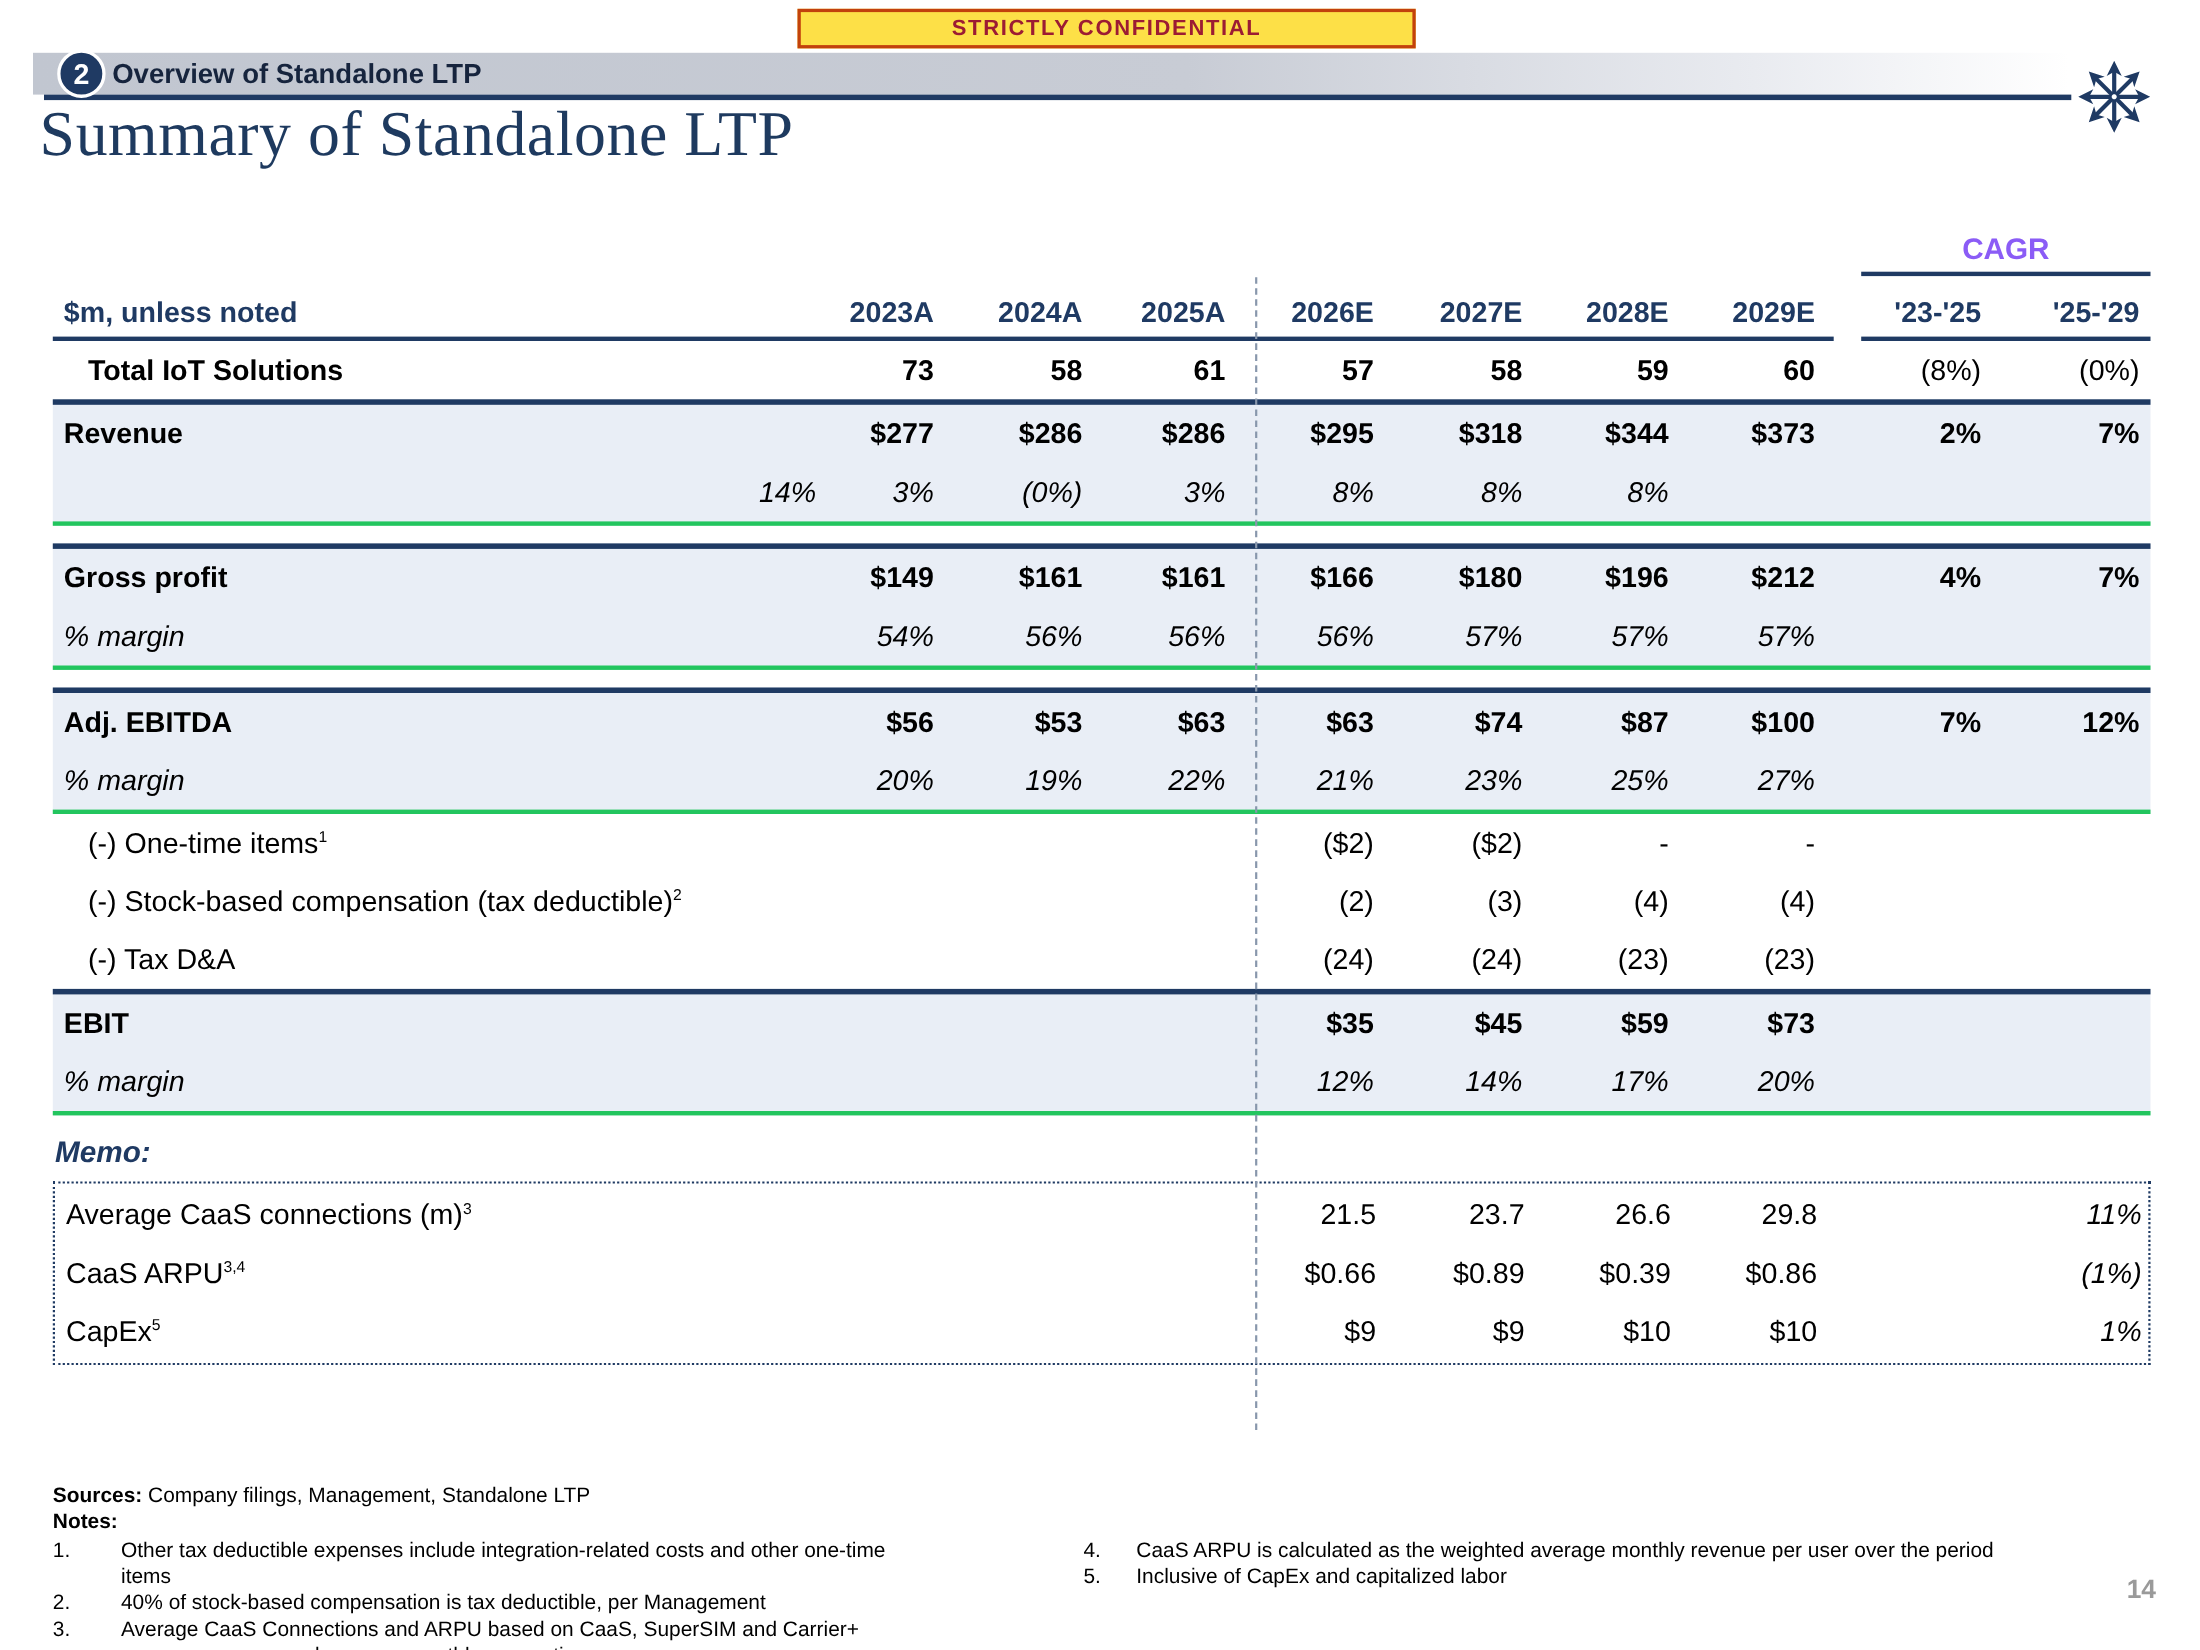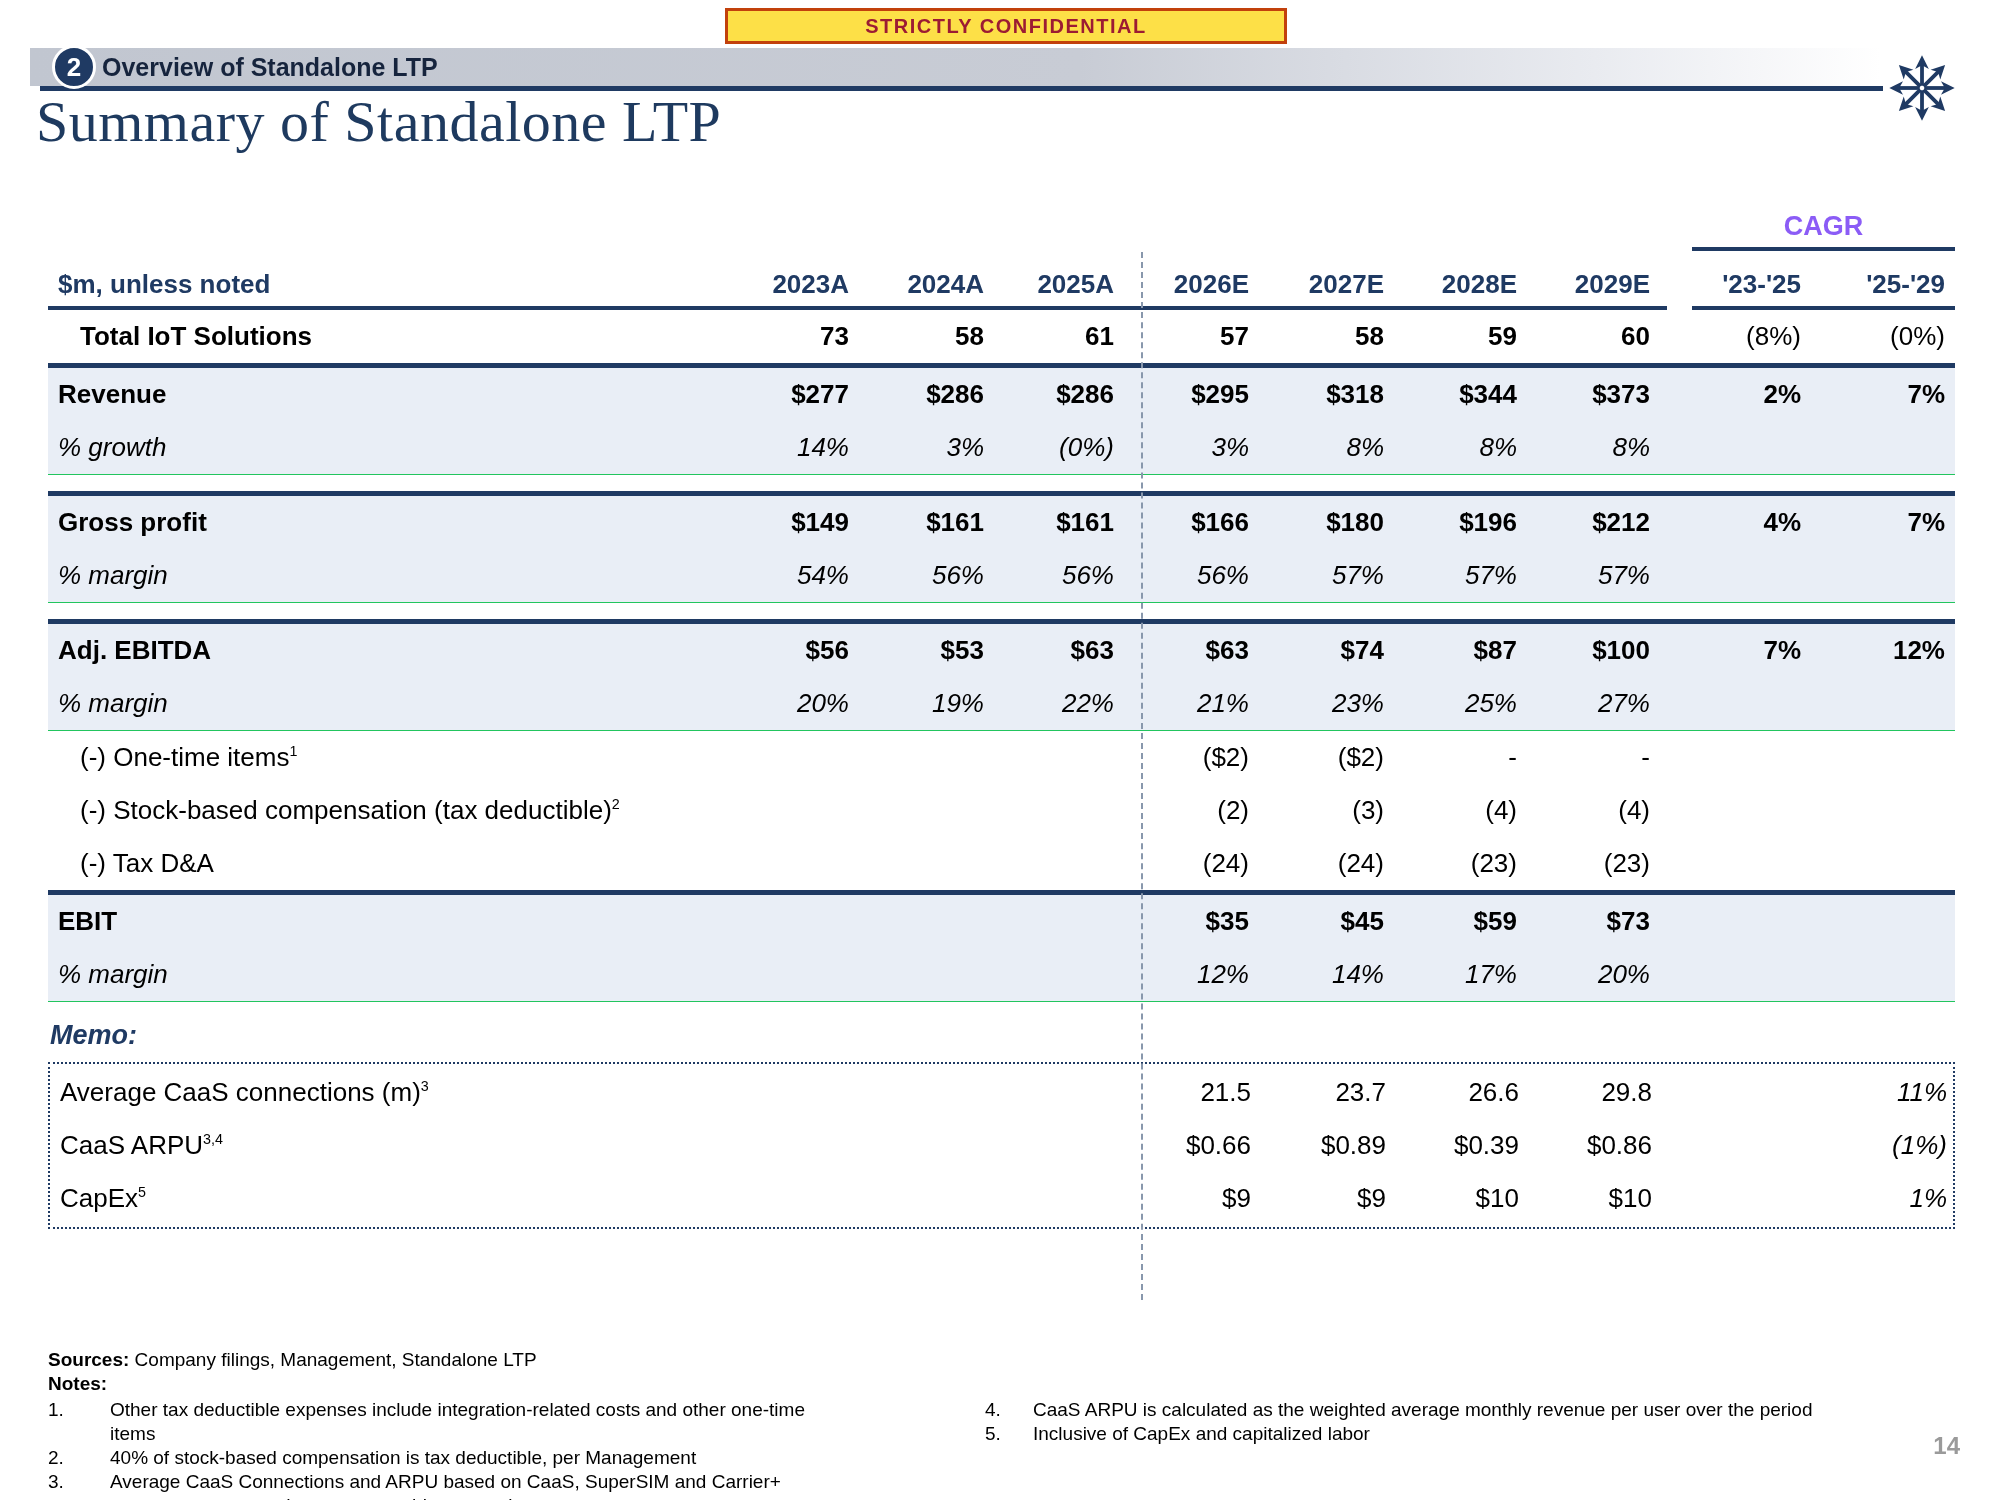--- a/index.html
+++ b/index.html
@@ -55,21 +55,21 @@
   .cagr-head { position:relative; height:46px; }
   .cagr-head .lbl {
     position:absolute; left:1644px; width:263px; bottom:0; text-align:center;
     font-size:27px; font-weight:bold; color:#8b5cf6; border-bottom:4px solid #1f3a63; padding-bottom:5px;
   }
   .header-row { position:relative; height:59px; align-items:end; padding-bottom:0; }
   .header-row .cell { color:#1f3a63; font-weight:bold; padding-bottom:10px; }
   .header-row::before { content:""; position:absolute; left:0; bottom:0; width:1619px; height:4px; background:#1f3a63; }
   .header-row::after  { content:""; position:absolute; left:1644px; right:0; bottom:0; height:4px; background:#1f3a63; }
 
-  .block.shaded { background:#e9eef6; border-top:5px solid #1f3a63; border-bottom:1px solid #22c55e; }
+  .block.shaded { background:#e9eef6; border-top:5px solid #1f3a63; border-bottom:4px solid #22c55e; }
   .gap { height:16px; }
 
   .memo-label { margin-top:18px; height:36px; font-size:27px; font-weight:bold; font-style:italic; color:#1f3a63; padding-left:2px; }
   .memo-box { margin-top:6px; border:2px dotted #1f3a63; padding:2px 0; }
 
   .v-divider {
     position:absolute; left:1141px; top:252px; height:1048px; width:0;
     border-left:2px dashed #8897ac; z-index:5; pointer-events:none;
   }
 
@@ -176,21 +176,20 @@
           <div class="cell">$286</div>
           <div class="cell">$286</div>
           <div class="cell">$295</div>
           <div class="cell">$318</div>
           <div class="cell">$344</div>
           <div class="cell">$373</div>
           <div class="cell g">2%</div>
           <div class="cell g g2">7%</div>
       </div>
       <div class="row it">
-        <div class="cell label"><span>% growth</span><sup></sup></div>
         <div class="cell">14%</div>
           <div class="cell">3%</div>
           <div class="cell">(0%)</div>
           <div class="cell">3%</div>
           <div class="cell">8%</div>
           <div class="cell">8%</div>
           <div class="cell">8%</div>
           <div class="cell g"></div>
           <div class="cell g g2"></div>
       </div>

